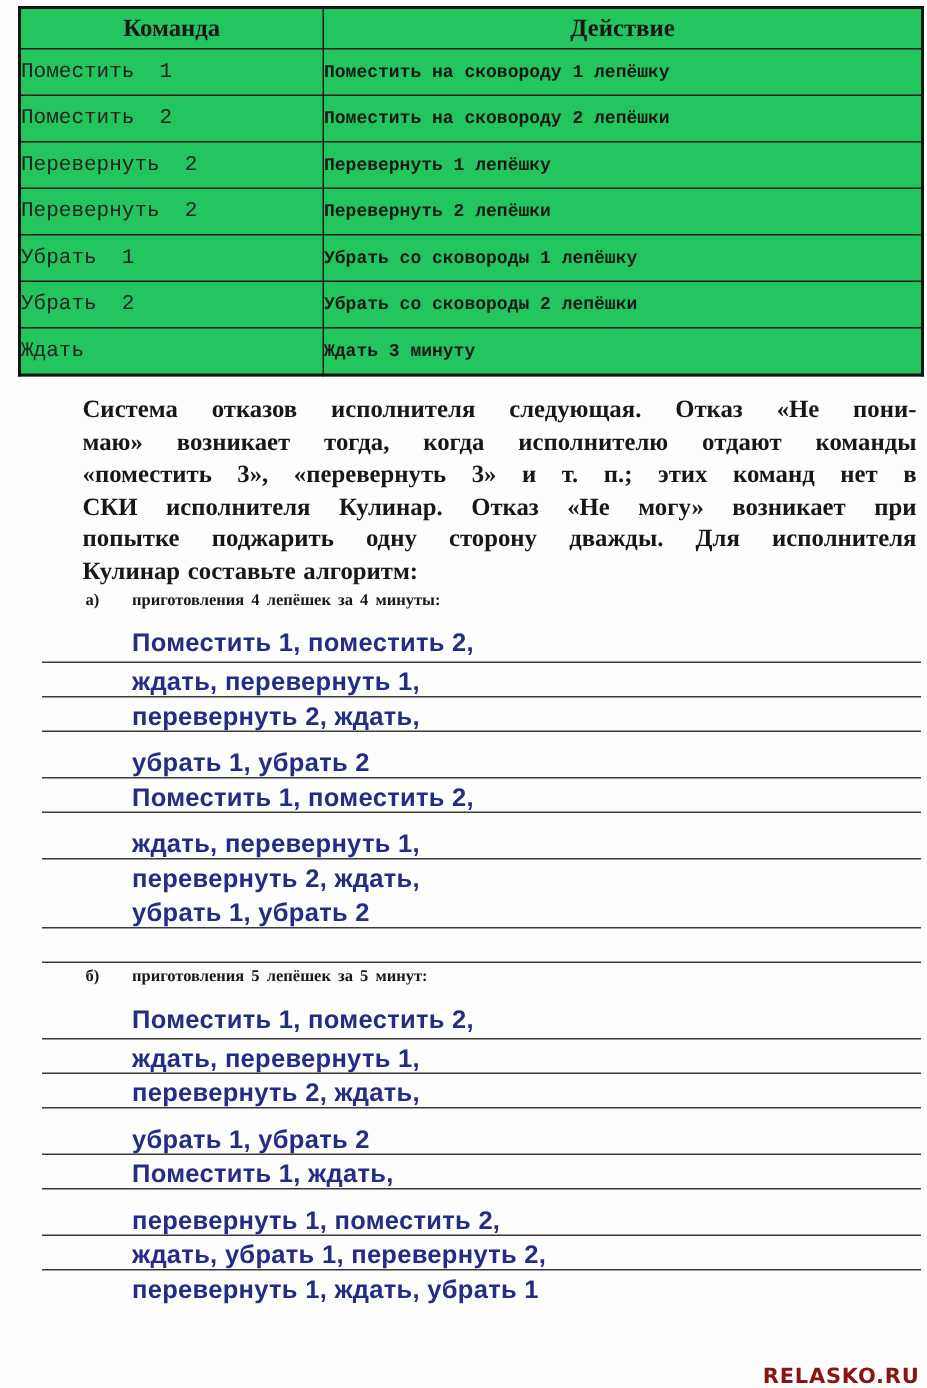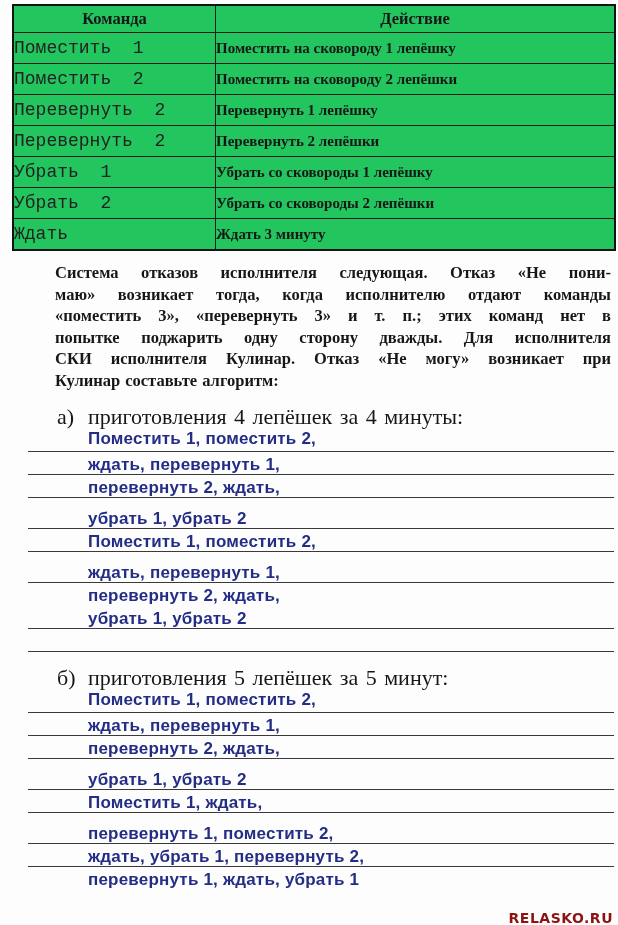--- a/index.html
+++ b/index.html
@@ -10,32 +10,32 @@
   
   table.cmd-table { border-collapse:collapse; table-layout:fixed;
     width:599px; margin:4px 0 0 12px; background:#22c55e;padding-left:40px; }
   table.cmd-table th, table.cmd-table td { border:1.6px solid #1c1c1c; padding:0; }
   table.cmd-table { border:2.4px solid #141414; }
   th.col-cmd  { width:201px; }
   th.col-act  { width:398px; }
   table.cmd-table th { height:26px; font-size:16.5px; font-weight:bold; text-align:center; }
   table.cmd-table td { height:30px; vertical-align:middle; }
   td.cmd { font-family:"Liberation Mono","DejaVu Sans Mono",monospace;
-           font-size:18px; padding-left:20px; white-space:pre; color:#222; }
-  td.act { font-family:Liberation Serif, serif; font-weight:bold;
-           font-size:15px; padding-left:11px; }
+           font-size:14px; padding-left:20px; white-space:pre; color:#222; }
+  td.act { font-family:Liberation Mono, monospace; font-weight:bold;
+           font-size:12px; padding-left:11px; }
 
   
   .para { margin:11px 7px 0 55px; }
   .pline { font-size:16.5px; font-weight:bold; line-height:21.5px;
            text-align:justify; text-align-last:justify; word-spacing:1px; }
   .pline.last { text-align-last:left; }
 
   
-  .task-head { margin:13px 0 0 57px; height:22px; font-size:22px; font-weight:normal; }
+  .task-head { margin:3px 0 0 57px; height:22px; font-size:11px; font-weight:bold; }
   .task-label { display:inline-block; width:31px; }
   .task-title { word-spacing:2px; }
 
   
   .answers { margin:0 0 0 28px; width:586px; }
   .arow { height:23px; display:flex; align-items:flex-start; padding-left:60px;
           box-sizing:border-box; border-bottom:1.7px solid #3a3a3a; }
   .arow.first { height:26px; }
   .arow.gap-before { margin-top:8px; }
   .arow.no-line { border-bottom:none; }
@@ -91,22 +91,22 @@
         <td class="cmd">Ждать</td>
         <td class="act">Ждать 3 минуту</td>
       </tr>
     </tbody>
   </table>
 
   <div class="para">
     <div class="pline">Система отказов исполнителя следующая. Отказ «Не пони-</div>
     <div class="pline">маю» возникает тогда, когда исполнителю отдают команды</div>
     <div class="pline">«поместить 3», «перевернуть 3» и т. п.; этих команд нет в</div>
+    <div class="pline">СКИ исполнителя Кулинар. Отказ «Не могу» возникает при</div>
     <div class="pline">попытке поджарить одну сторону дважды. Для исполнителя</div>
-    <div class="pline">СКИ исполнителя Кулинар. Отказ «Не могу» возникает при</div>
     <div class="pline last">Кулинар составьте алгоритм:</div>
   </div>
 
   <div class="task-head">
     <span class="task-label">а)</span><span class="task-title">приготовления 4 лепёшек за 4 минуты:</span>
   </div>
 
   <div class="answers">
     <div class="arow first">
       <span class="ink">Поместить 1, поместить 2,</span>

